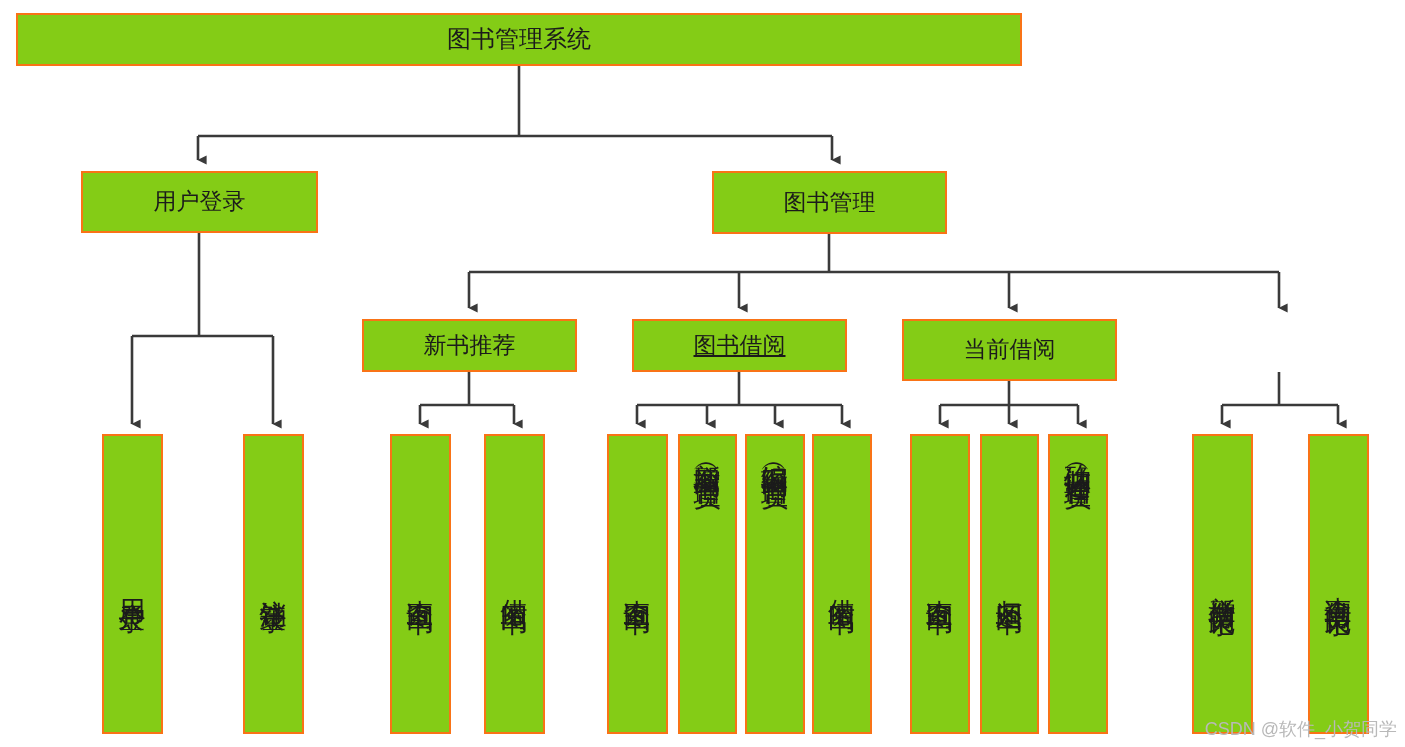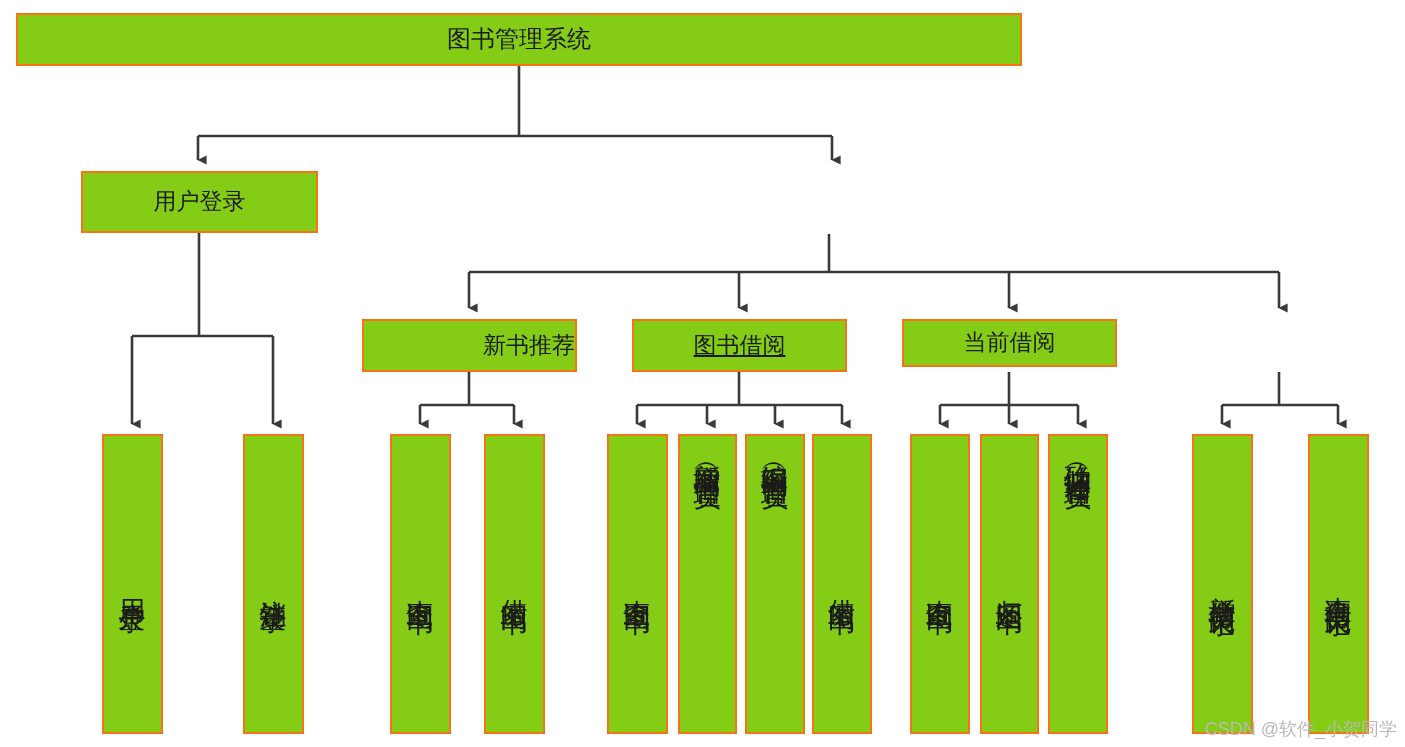--- a/index.html
+++ b/index.html
@@ -122,30 +122,33 @@
   </svg>
 
   <div class="node h root" style="left:16px;top:13px;width:1006px;height:53px;">
     <span class="label">图书管理系统</span>
   </div>
 
   <div class="node h" style="left:81px;top:171px;width:237px;height:62px;">
     <span class="label">用户登录</span>
   </div>
 
-
-  <div class="node h" style="left:362px;top:319px;width:215px;height:53px;justify-content:flex-end;">
+  <div class="node h" style="left:712px;top:171px;width:235px;height:63px;">
+    <span class="label">图书管理</span>
+  </div>
+
+  <div class="node h" style="left:362px;top:319px;width:215px;height:53px;">
     <span class="label">新书推荐</span>
   </div>
 
   <div class="node h" style="left:632px;top:319px;width:215px;height:53px;text-decoration:underline;">
     <span class="label">图书借阅</span>
   </div>
 
-  <div class="node h" style="left:902px;top:319px;width:215px;height:48px;">
+  <div class="node h" style="left:902px;top:319px;width:215px;height:62px;">
     <span class="label">当前借阅</span>
   </div>
 
 
   <div class="node v mid" style="left:102px;top:434px;width:61px;height:300px;">
     <span class="label">用户登录</span>
   </div>
 
   <div class="node v mid" style="left:243px;top:434px;width:61px;height:300px;">
     <span class="label">注销登录</span>

